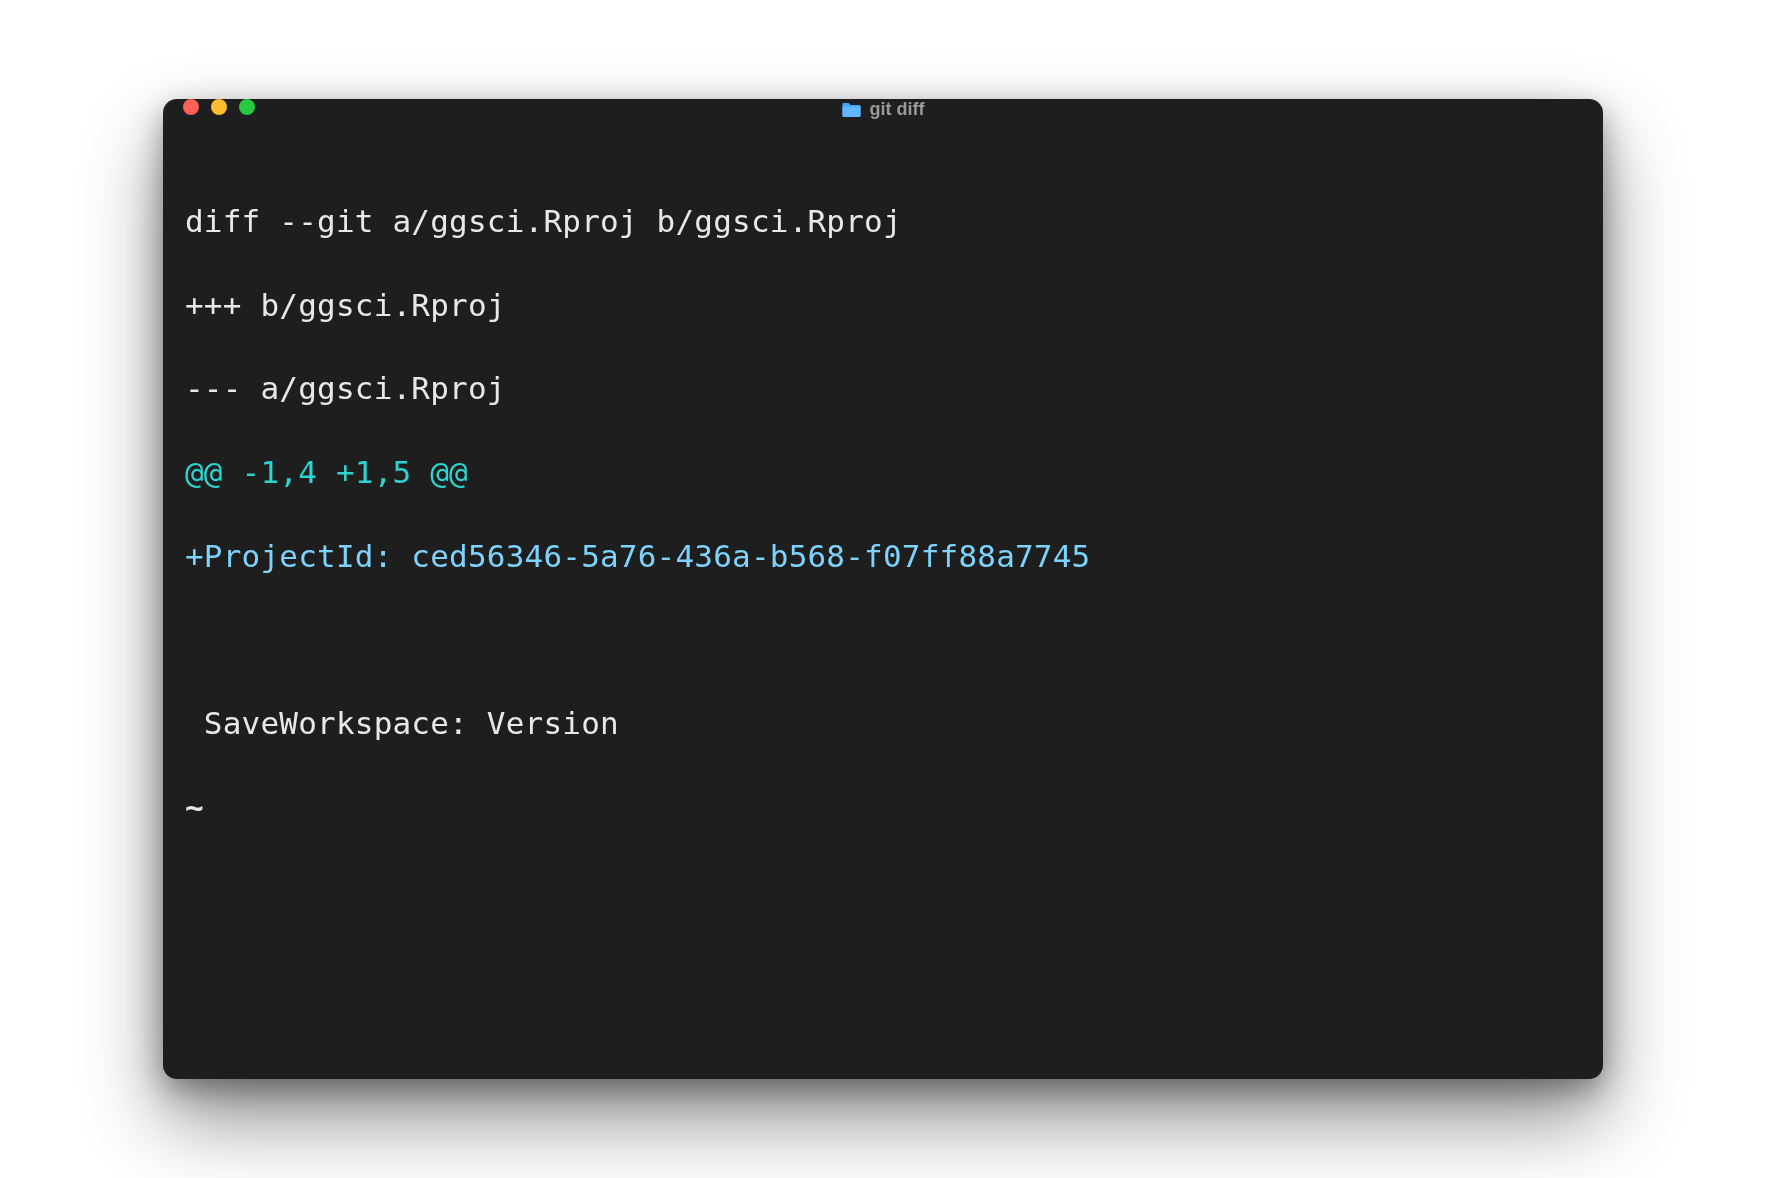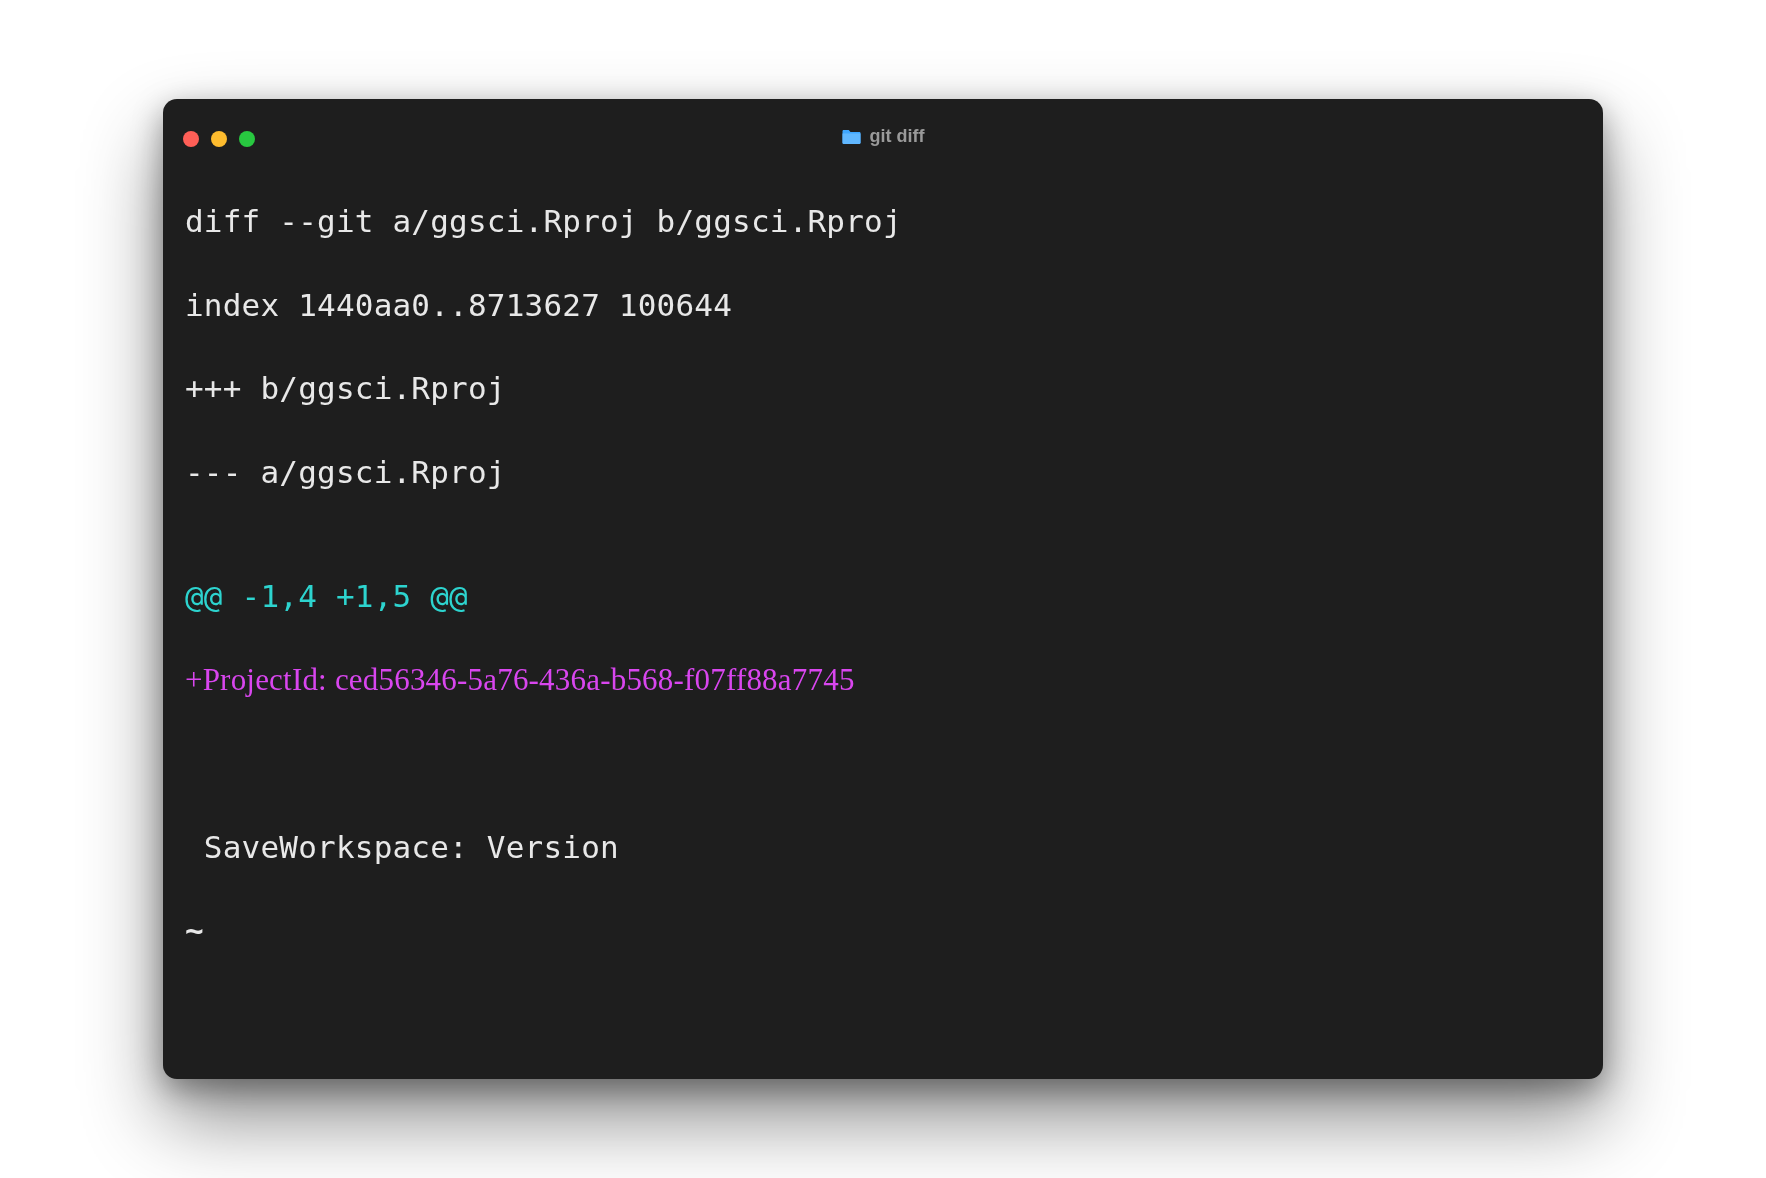--- a/index.html
+++ b/index.html
@@ -22,21 +22,21 @@
       background: #1e1e1e;
       border-radius: 14px;
       box-shadow: 0 40px 80px rgba(0,0,0,0.45), 0 10px 30px rgba(0,0,0,0.35);
       overflow: hidden;
       display: flex;
       flex-direction: column;
     }
     .titlebar {
       height: 48px;
       display: flex;
-      align-items: flex-end;
+      align-items: flex-start;
       position: relative;
       padding: 0 20px;
       flex-shrink: 0;
     }
     .traffic-lights {
       display: flex;
       gap: 12px;
       align-items: center;
     }
     .light {
@@ -71,22 +71,22 @@
       flex: 1;
       padding: 12px 22px 22px 22px;
       font-size: 31px;
       line-height: 1.35;
       color: #e8e8e8;
       font-weight: 500;
       white-space: pre;
       letter-spacing: 0.2px;
     }
     .line { display: block; }
-    .cyan { color: #2dd4cf; margin-top: 40px; }
-    .green { color: #d946ef; font-family: Liberation Serif, serif; }
+    .cyan { color: #2dd4cf; }
+    .green { color: #7dd3fc; }
     .tilde { font-weight: 700; }
   </style>
 </head>
 <body>
 
 <div class="window">
   <div class="titlebar">
     <div class="traffic-lights">
       <div class="light red"></div>
       <div class="light yellow"></div>
@@ -97,21 +97,20 @@
         <svg width="20" height="16" viewBox="0 0 20 16">
           <path d="M1 2.2 C1 1.5 1.6 1 2.2 1 L7.2 1 L9 3 L17.8 3 C18.5 3 19 3.6 19 4.2 L19 13.8 C19 14.5 18.4 15 17.8 15 L2.2 15 C1.5 15 1 14.4 1 13.8 Z" fill="#3ea6ff"></path>
           <path d="M1 4.5 L19 4.5 L19 13.8 C19 14.5 18.4 15 17.8 15 L2.2 15 C1.5 15 1 14.4 1 13.8 Z" fill="#60b7ff"></path>
         </svg>
       </span>
       <span>git diff</span>
     </div>
   </div>
   <div class="terminal-body">
 <span class="line">diff --git a/ggsci.Rproj b/ggsci.Rproj</span>
-<span class="line">index 1440aa0..8713627 100644</span>
 <span class="line">+++ b/ggsci.Rproj</span>
 <span class="line">--- a/ggsci.Rproj</span>
 <span class="line cyan">@@ -1,4 +1,5 @@</span>
 <span class="line green">+ProjectId: ced56346-5a76-436a-b568-f07ff88a7745</span>
 <span class="line"> </span>
 <span class="line"> SaveWorkspace: Version</span>
 <span class="line tilde">~</span>
 
 
   </div>

